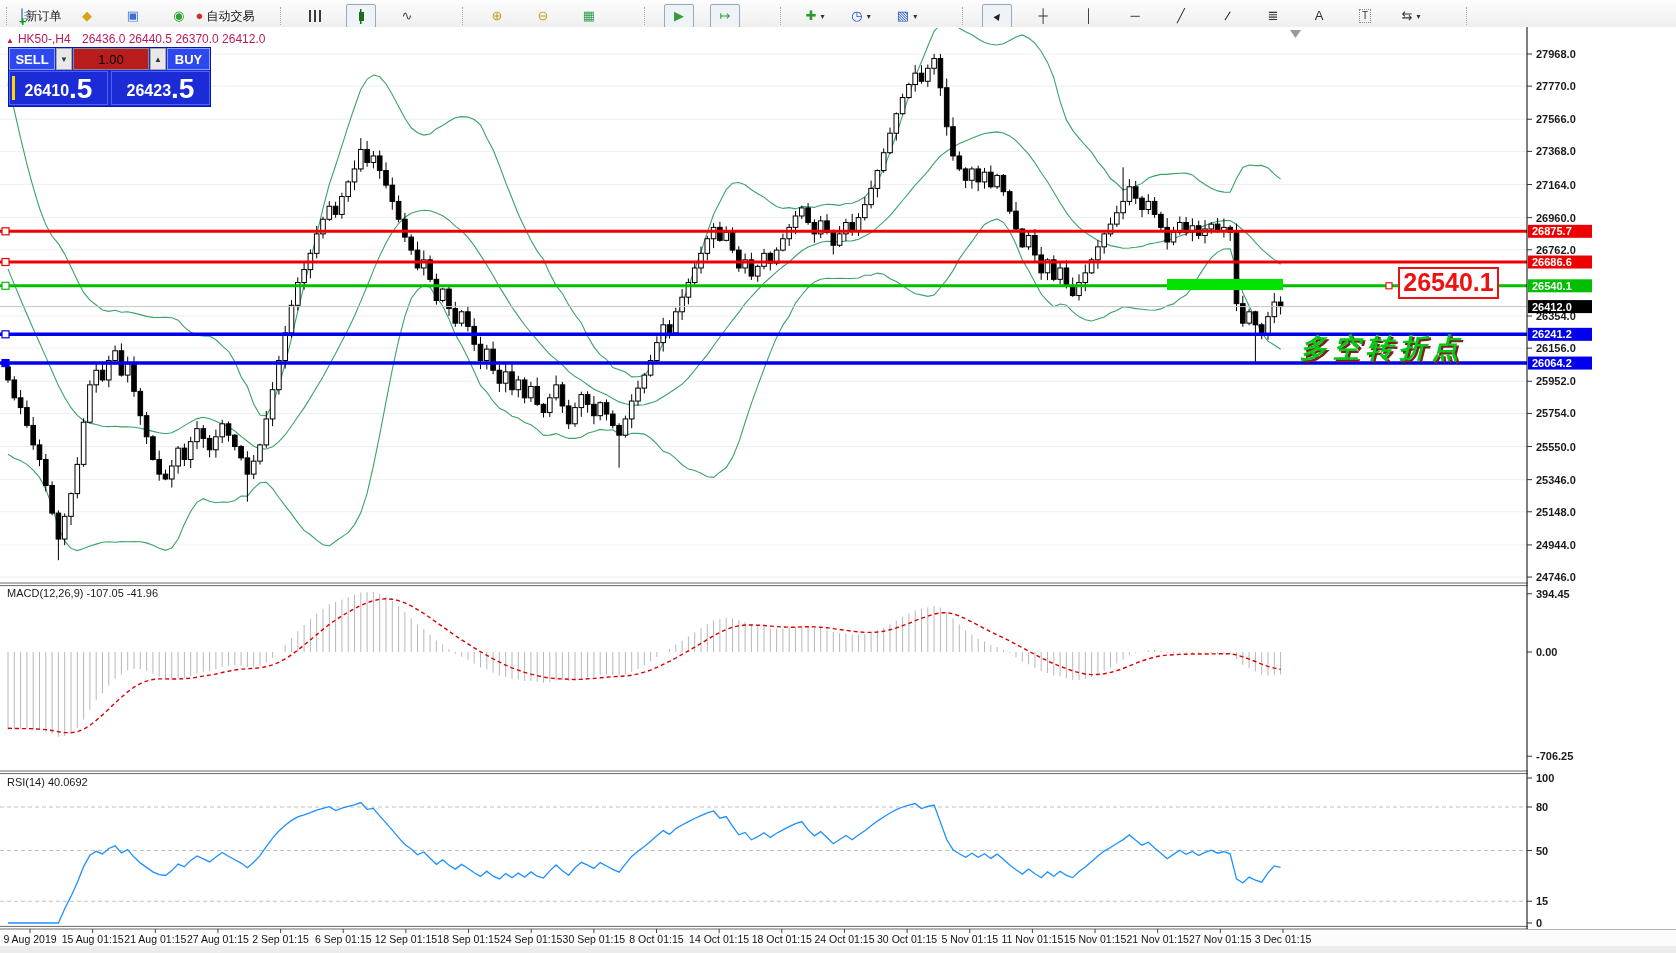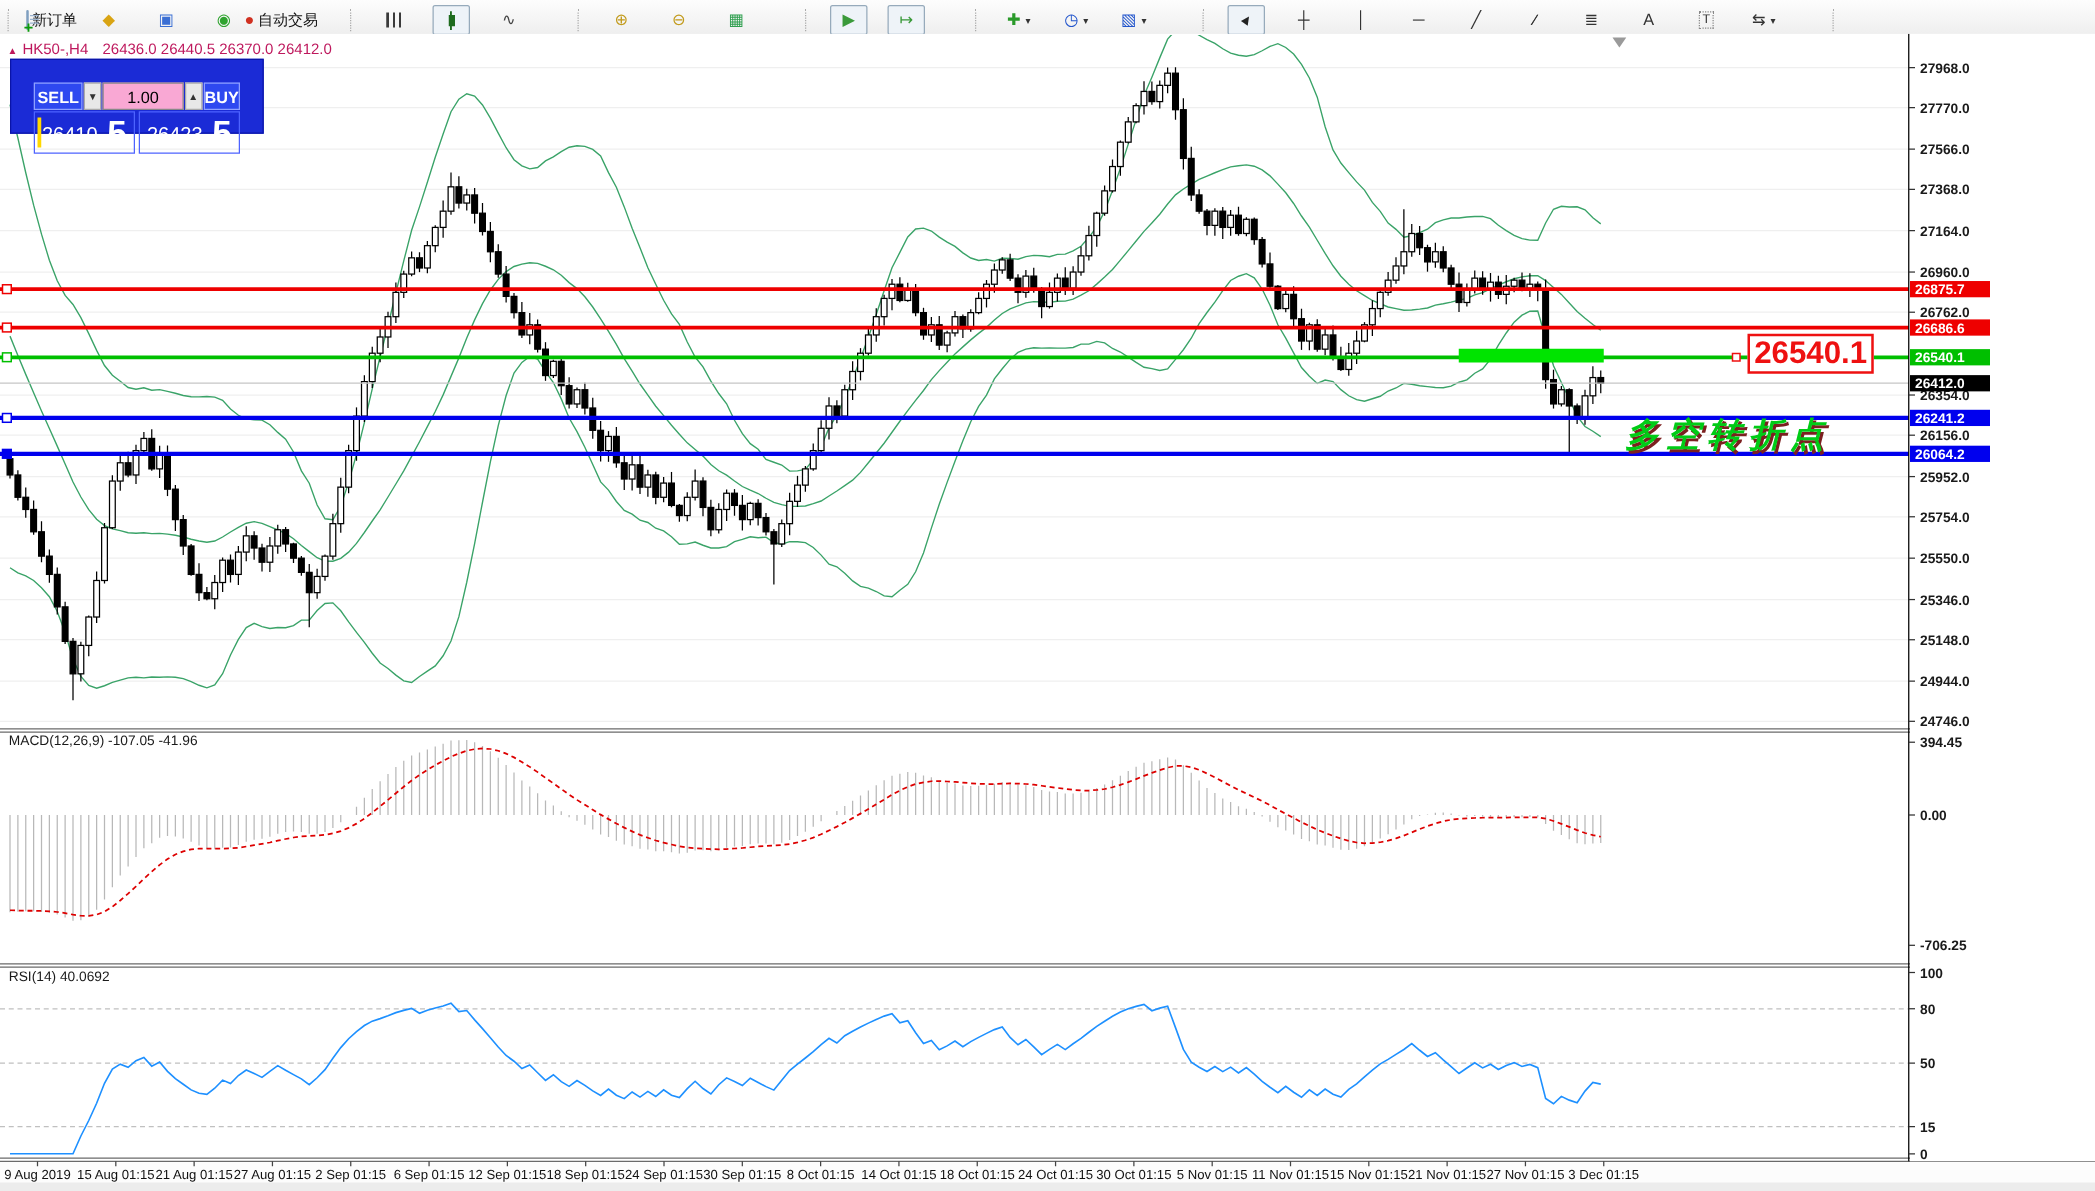--- a/index.html
+++ b/index.html
@@ -36,34 +36,34 @@
   #tb-right{margin-left:auto;display:flex;align-items:center;gap:6px;padding-right:6px;}
   
   #chart-svg{position:absolute;left:0;top:27px;}
   .ovl{position:absolute;}
   #chart-title{left:6px;top:32px;font-size:12px;font-weight:400;color:#be185d;}
   #chart-title .tri{font-size:8px;margin-right:4px;}
   #macd-label{left:7px;top:587px;font-size:11px;color:#1a1a1a;}
   #rsi-label{left:7px;top:776px;font-size:11px;color:#1a1a1a;}
   
   #trade-panel{left:8px;top:47px;width:203px;height:60px;background:#1b2bd6;
-    border:1px solid #0a14a8;box-sizing:border-box;padding:18px;}
+    border:1px solid #0a14a8;box-sizing:border-box;padding:0;}
   #tp-row1{display:flex;height:22px;gap:1px;}
   .tp-btn{background:#2e48f0;border:1px solid #8fa0ff;color:#fff;font-size:13px;font-weight:700;
     display:flex;align-items:center;justify-content:center;box-sizing:border-box;}
   #tp-sell-btn{width:46px;}
   #tp-buy-btn{flex:1;}
   .tp-spin{width:16px;background:#e8e8e8;border:1px solid #aaa;color:#333;font-size:8px;
     display:flex;align-items:center;justify-content:center;box-sizing:border-box;}
-  #tp-vol{width:76px;background:#f9a8d4;color:#000;font-size:13px;display:flex;align-items:center;
+  #tp-vol{width:76px;background:#b91c1c;color:#000;font-size:13px;display:flex;align-items:center;
     justify-content:center;border:1px solid #888;box-sizing:border-box;}
   #tp-row2{display:flex;height:34px;gap:3px;margin-top:1px;}
   .tp-price{flex:1;position:relative;display:flex;align-items:flex-end;justify-content:center;
     color:#fff;border:1px solid #4d63ff;box-sizing:border-box;padding-bottom:2px;}
-  .tp-main{font-size:16px;font-weight:400;line-height:22px;}
+  .tp-main{font-size:16px;font-weight:700;line-height:22px;}
   .tp-frac{font-size:28px;font-weight:700;line-height:26px;}
   #yellow-tick{position:absolute;left:2px;top:4px;width:3px;height:24px;background:#ffd800;}
   
   #price-callout{left:1398px;top:267px;width:97px;height:28px;border:2px solid #ee1111;
     background:#fff;color:#ee1111;font-size:25px;font-weight:700;line-height:27px;text-align:center;}
   #cn-note{left:1300px;top:330px;font-size:27px;font-weight:700;color:#00cc16;
     text-shadow:2px 2px 0 #7c2020;letter-spacing:6px;white-space:nowrap;font-style:italic;}
   #hl-bar{left:1167px;top:279px;width:116px;height:11px;background:#00e400;}
 </style>
 </head>

